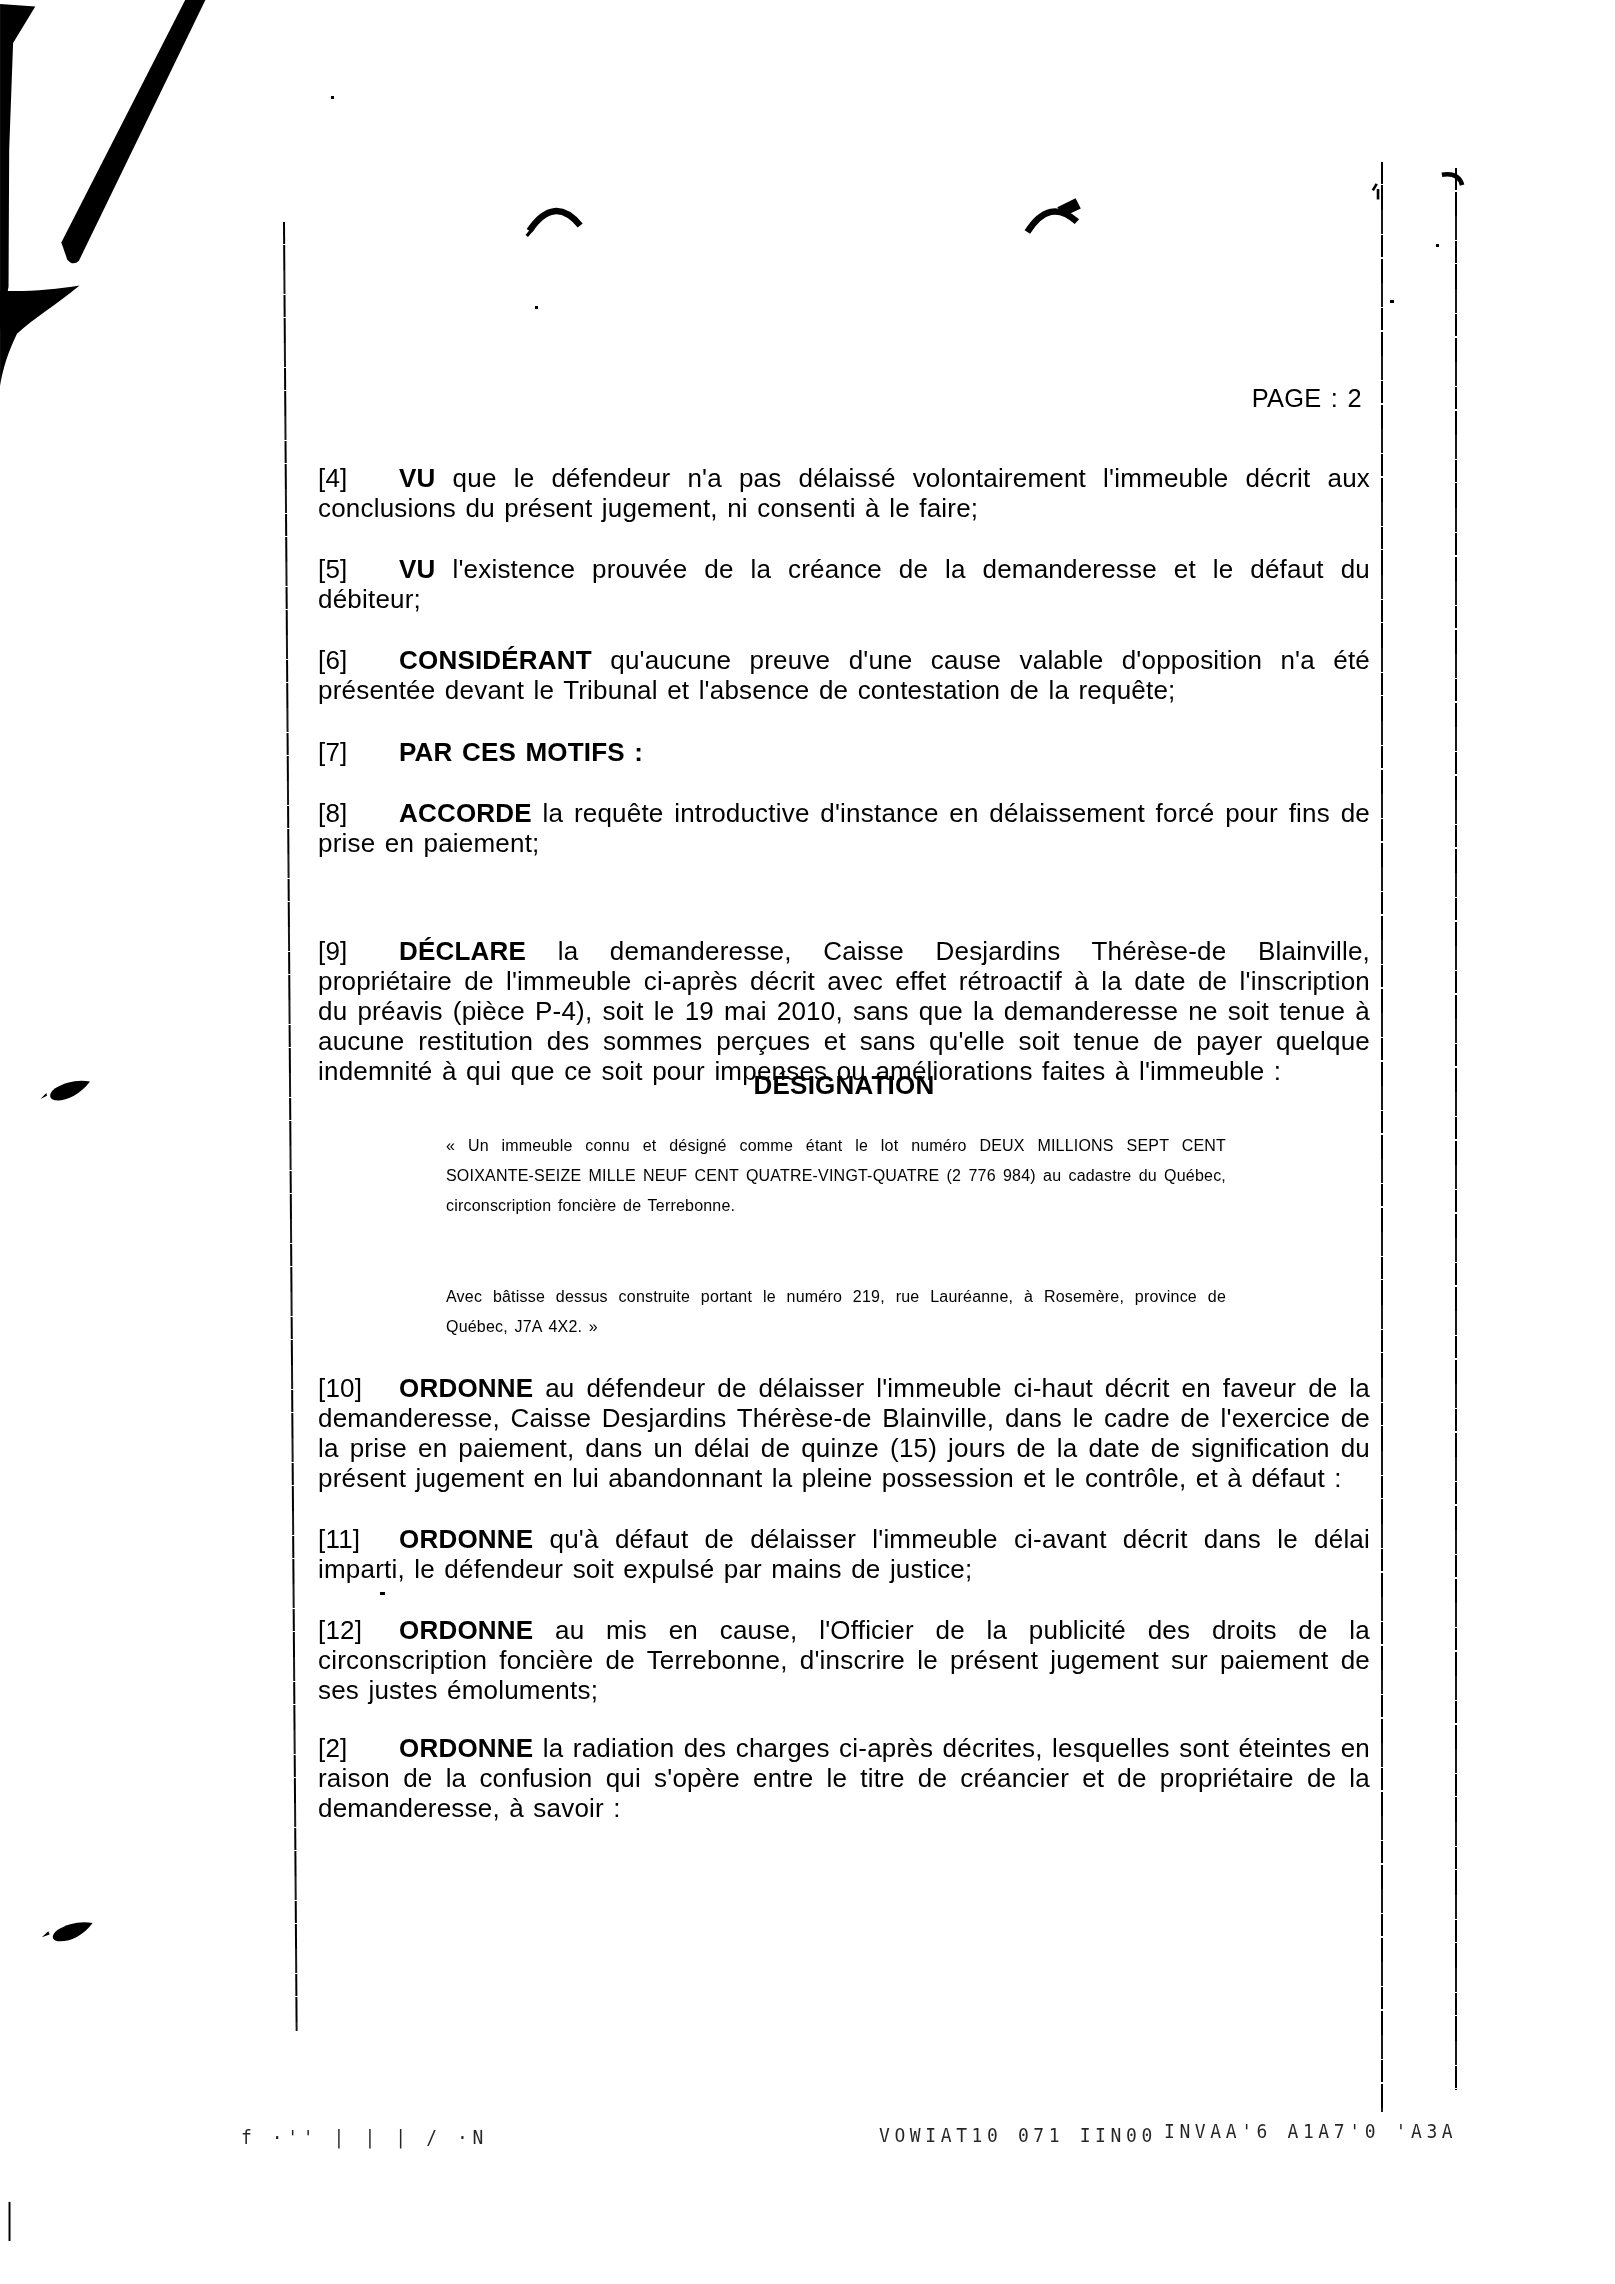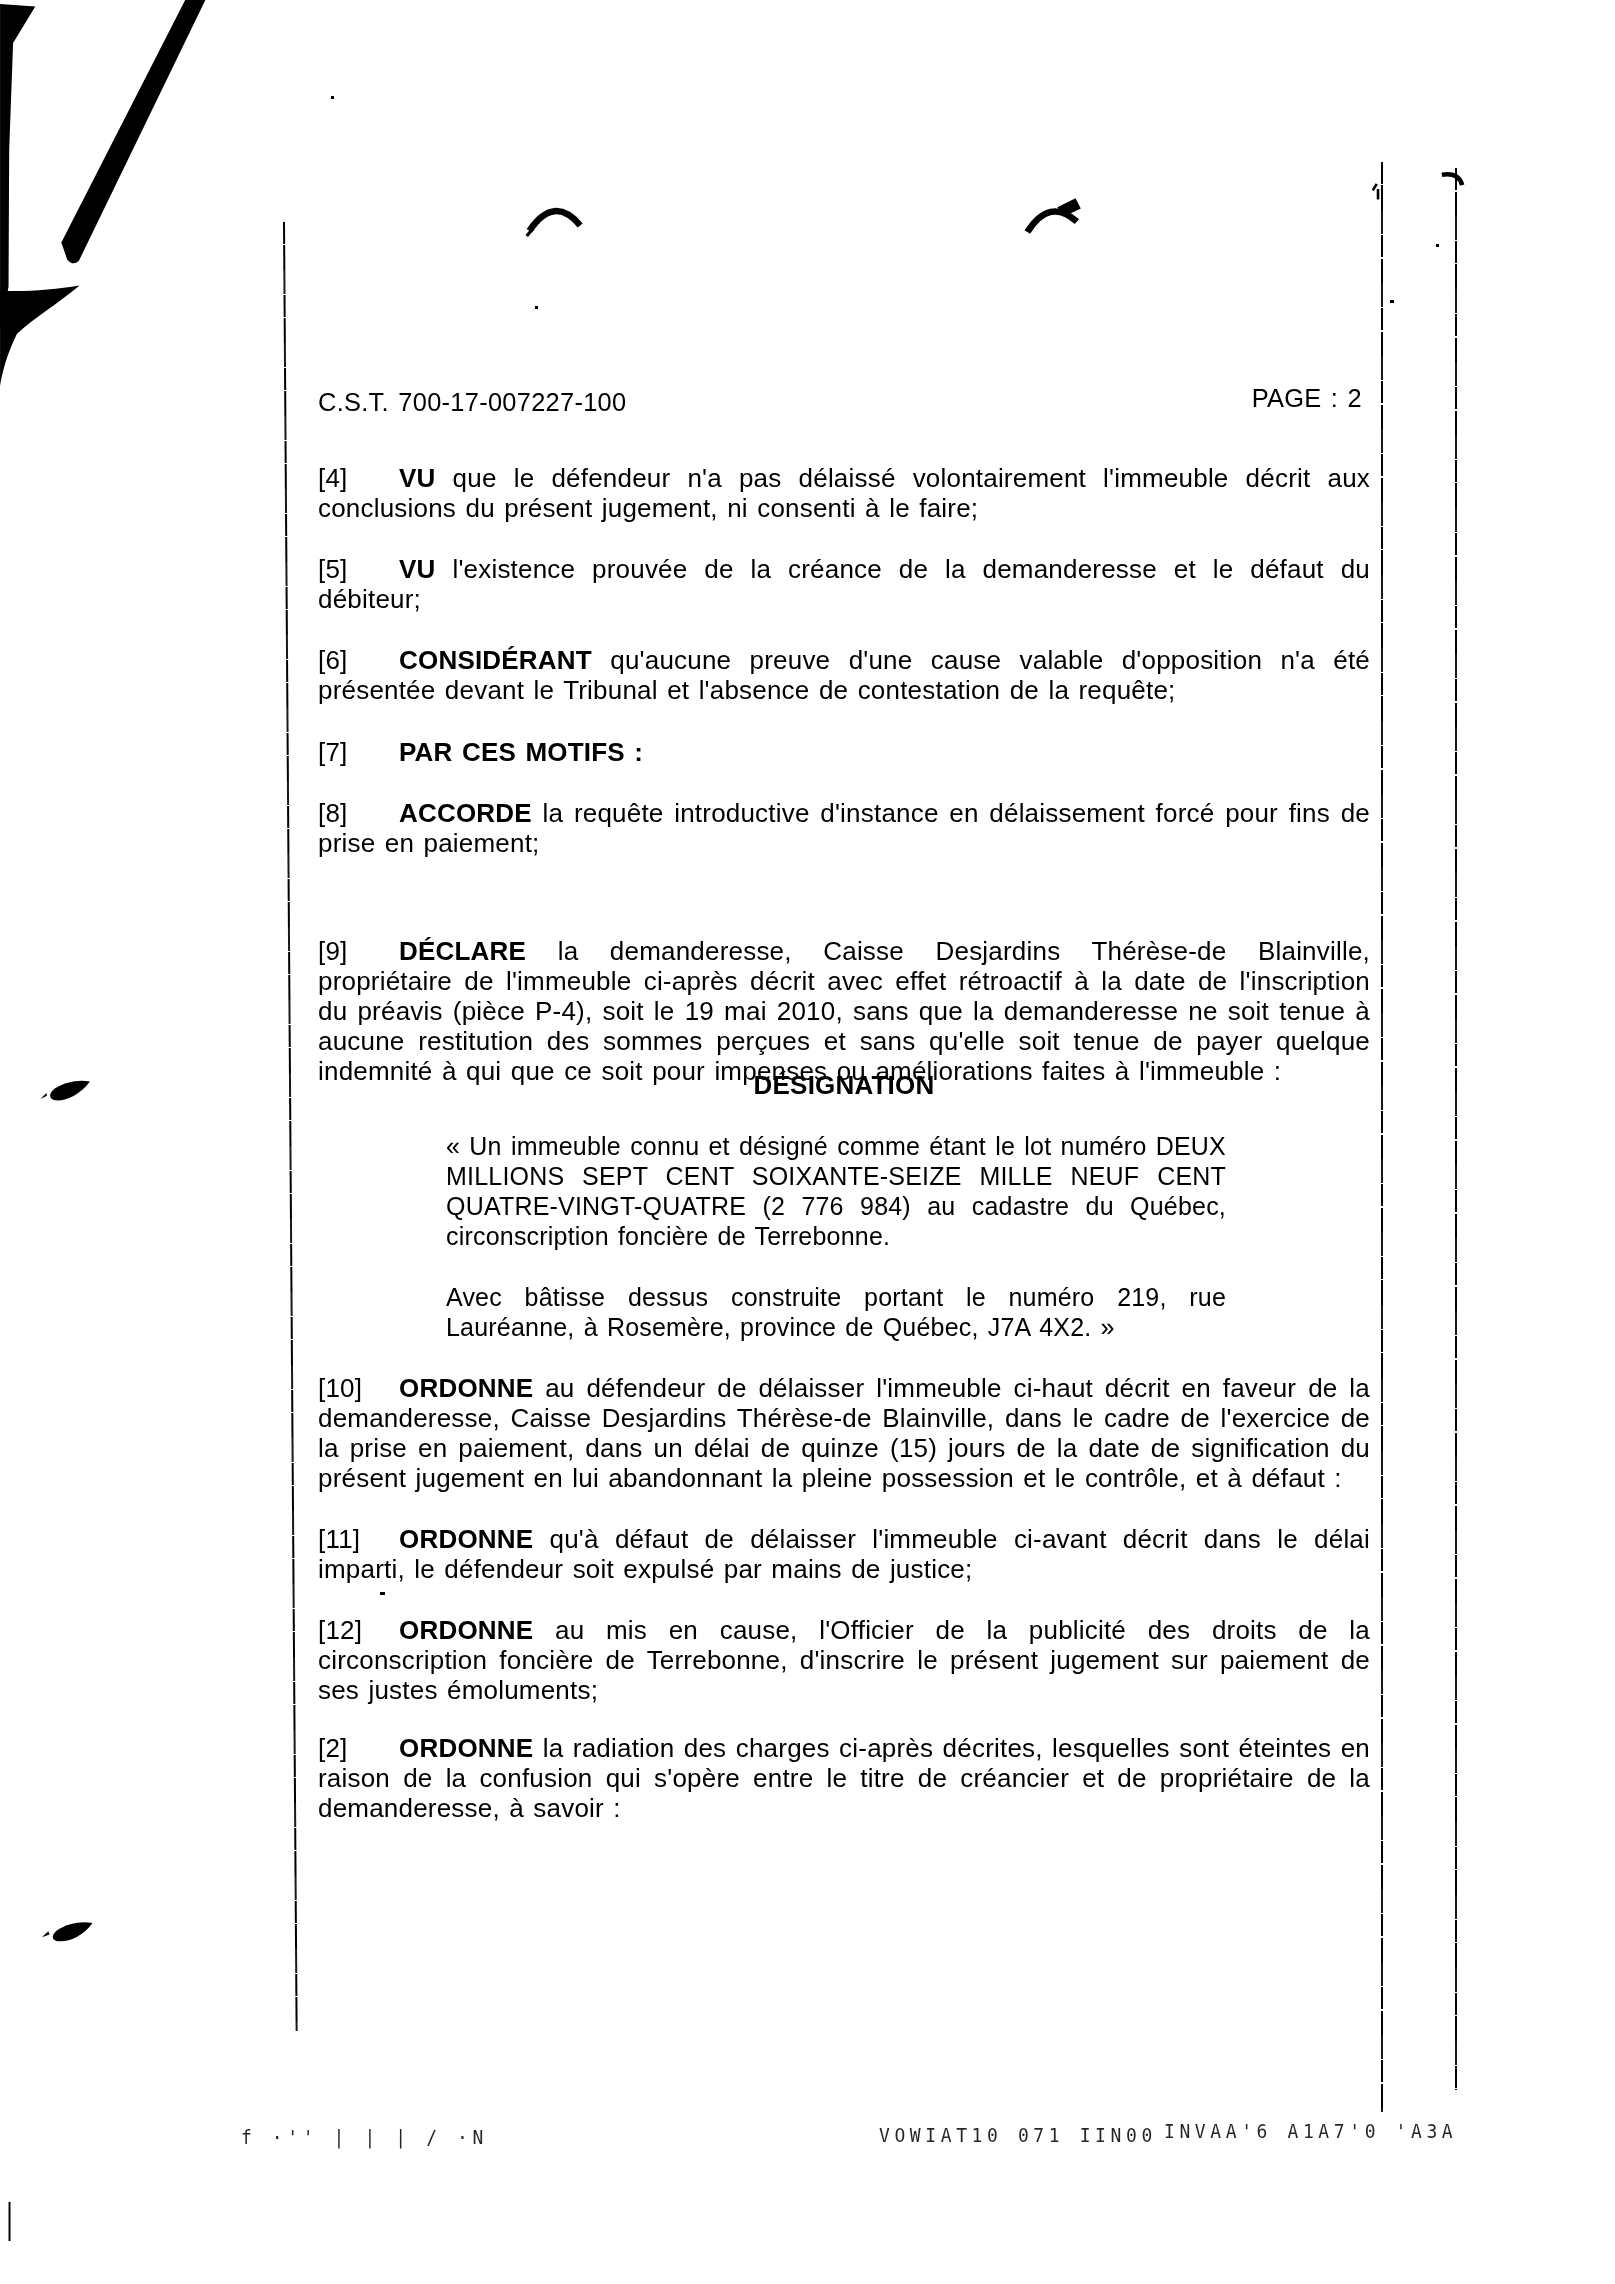--- a/index.html
+++ b/index.html
@@ -15,21 +15,21 @@
     position:absolute;
     font-size:26px;
     line-height:30px;
     letter-spacing:0.2px;
     word-spacing:2px;
     text-align:justify;
   }
   .para{left:318px;width:1052px;}
   .para .num{display:inline-block;width:81px;}
   .para b{font-weight:700;}
-  .quote{left:446px;width:780px;font-size:25px;}
+  .quote{left:446px;width:780px;font-size:16px;}
   .heading{
     left:318px;width:1052px;
     text-align:center;font-weight:700;
   }
   .hdr{font-size:25.4px;letter-spacing:0.3px;}
   .hdr-right{text-align:right;}
   
   .vline{
     position:absolute;width:2px;
     background:repeating-linear-gradient(180deg,
@@ -83,21 +83,20 @@
   <div class="vline" style="left:283px;top:222px;height:1809px;transform:rotate(-0.4deg);transform-origin:top left;"></div>
   <div class="vline" style="left:1381px;top:162px;height:1950px;"></div>
   <div class="vline" style="left:1455px;top:168px;height:1922px;"></div>
 
   <div class="speck" style="left:331px;top:96px;width:3.3px;height:3.3px;"></div>
   <div class="speck" style="left:535px;top:306px;width:2.6px;height:2.6px;"></div>
   <div class="speck" style="left:1390px;top:300px;width:3.9px;height:3.3px;"></div>
   <div class="speck" style="left:1436px;top:244px;width:3.3px;height:2.6px;"></div>
   <div class="speck" style="left:380px;top:1592px;width:4.6px;height:2.6px;"></div>
 
-  <div class="txt hdr" style="left:318px;top:387px;width:652px;text-align:left;">C.S.T. 700-17-007227-100</div>
   <div class="txt hdr hdr-right" style="left:1108px;top:383px;width:254px;">PAGE : 2</div>
 
   <div class="txt para" style="top:463px;">
     <span class="num">[4]</span><b>VU</b><span> que le défendeur n'a pas délaissé volontairement l'immeuble décrit aux conclusions du présent jugement, ni consenti à le faire;</span>
   </div>
 
   <div class="txt para" style="top:554px;">
     <span class="num">[5]</span><b>VU</b><span> l'existence prouvée de la créance de la demanderesse et le défaut du débiteur;</span>
   </div>
 

